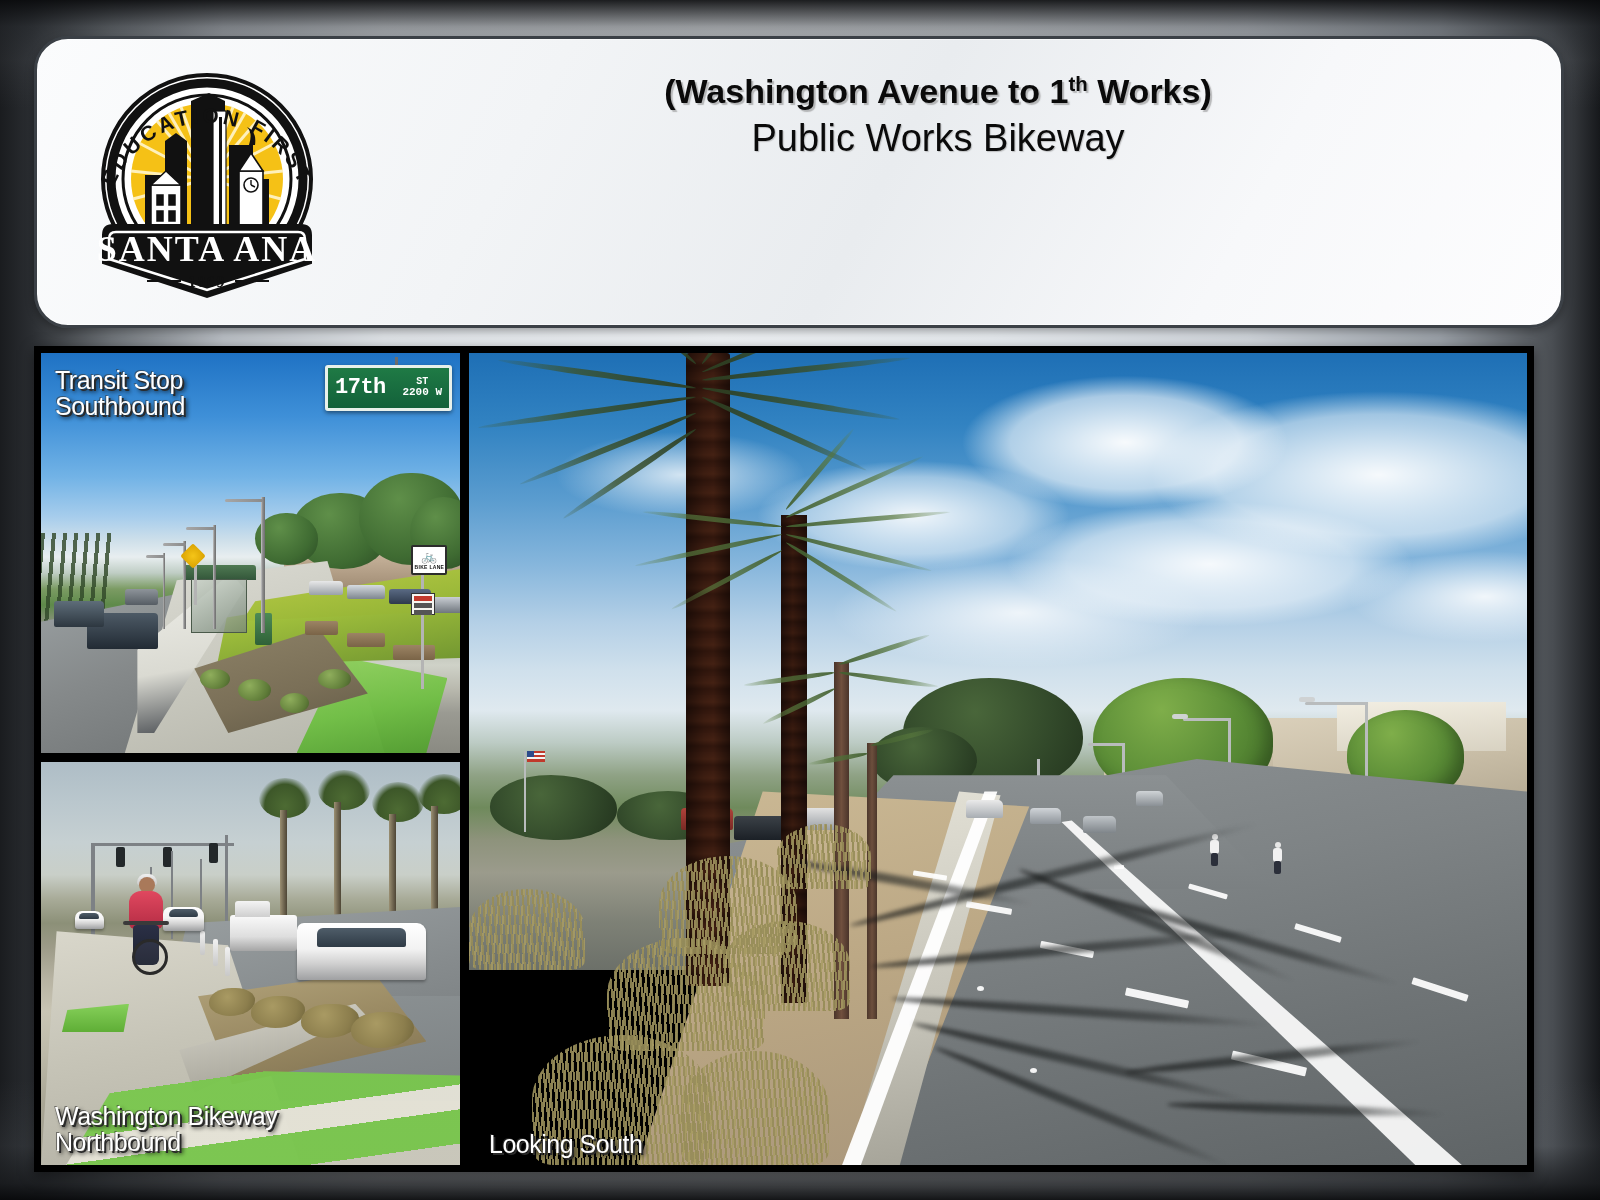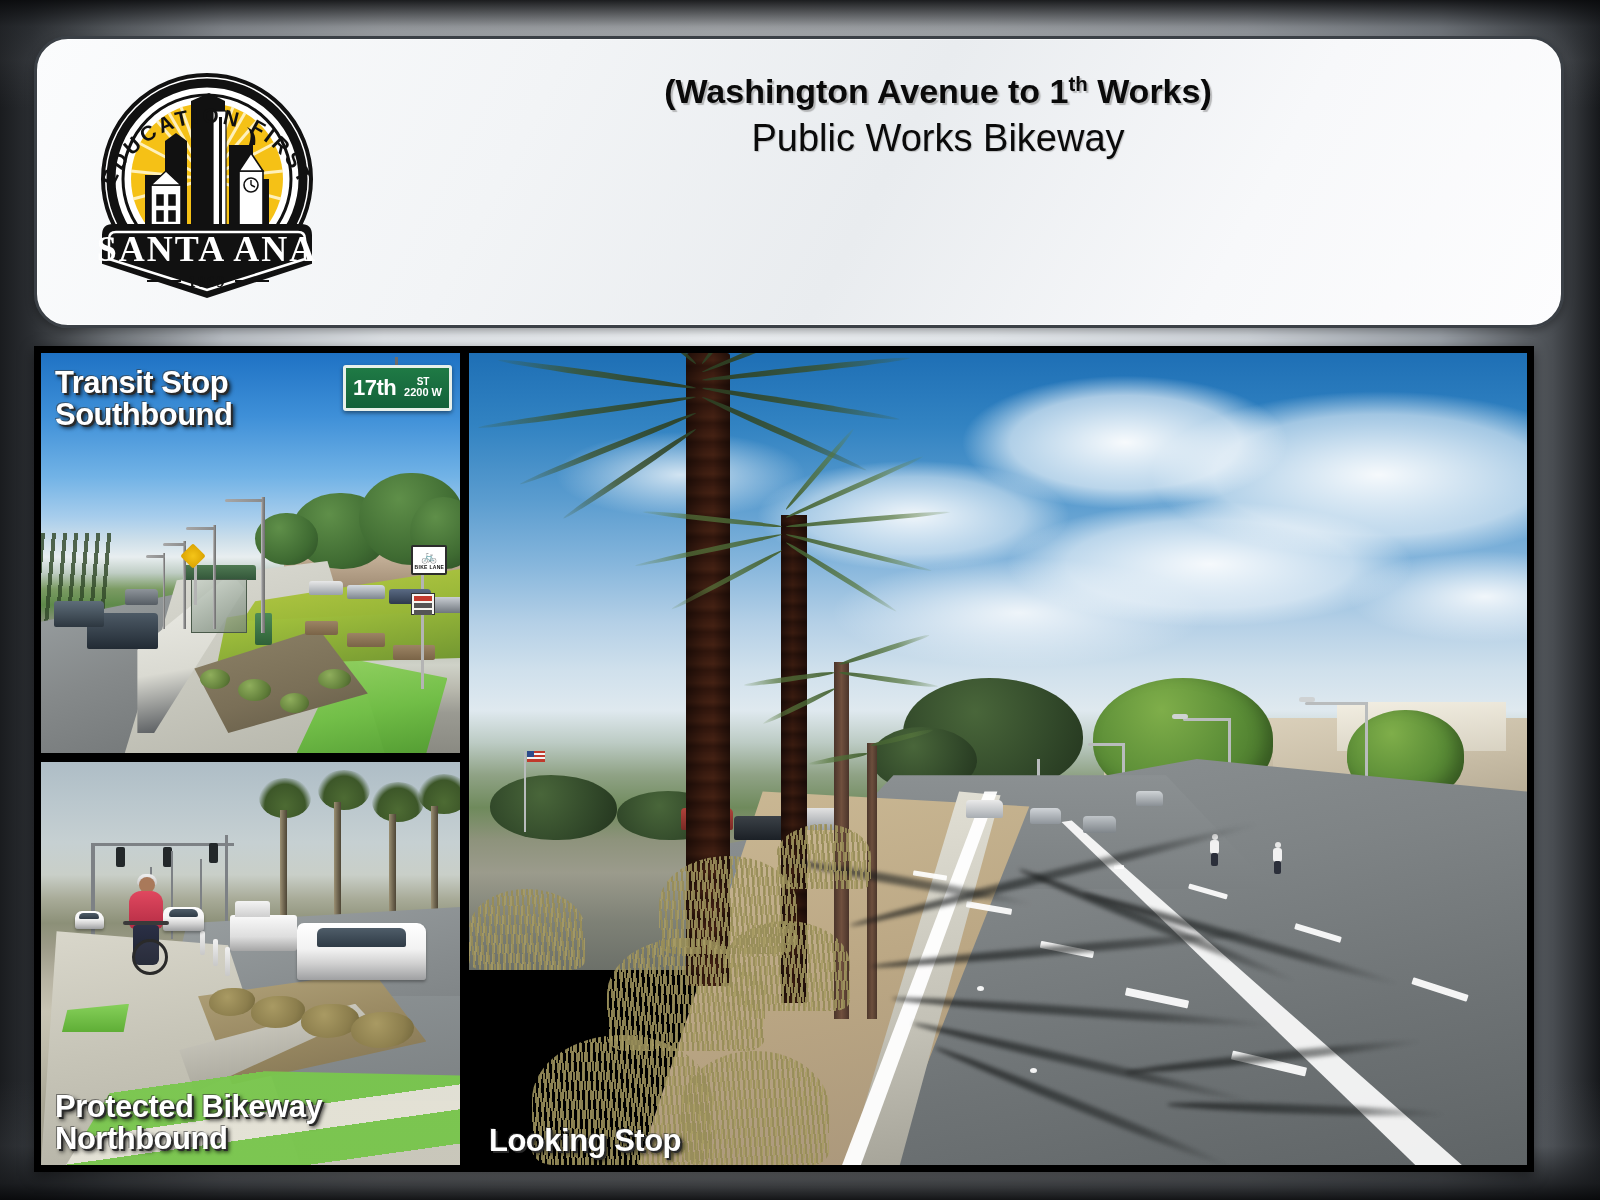--- a/index.html
+++ b/index.html
@@ -149,22 +149,22 @@
     overflow: hidden;
     background: #6a6a6a;
   }
   .ph-transit { height: 400px; }
   .ph-bikeway { flex: 1; }
   .ph-south   { flex: 1; }
 
   .caption {
     position: absolute;
     color: #ffffff;
-    font-weight: bold;
-    font-size: 31px;
+    font-weight: normal;
+    font-size: 25px;
     line-height: 1.04;
     letter-spacing: -0.5px;
     text-shadow:
       2px 2px 0 #2a2a2a, 3px 3px 4px rgba(0,0,0,0.85),
       -1px -1px 0 rgba(60,60,60,0.6);
     z-index: 6;
     white-space: pre-line;
   }
   .cap-tl { left: 14px; top: 14px; }
   .cap-bl { left: 14px; bottom: 10px; }
@@ -280,30 +280,31 @@
     position:absolute; width:24px; height:22px; background:#f5f5f0;
     border:1px solid #333; box-sizing:border-box; z-index:5;
   }
   .bike-sign-sub .r { display:block; height:5px; margin:2px 2px 0; background:#c23a2c; }
   .bike-sign-sub .r2 { background:#555; }
 
   
   .street-sign {
     position: absolute;
     right: 8px; top: 12px;
-    width: 109px; height: 46px;
+    width: 127px; height: 46px;
     background: linear-gradient(#1f7a45, #13613a);
     border: 3px solid #e8f0ea;
     border-radius: 3px;
     box-sizing: border-box;
     display: flex; align-items: center; justify-content: space-between;
     padding: 0 7px;
     color: #ffffff;
     box-shadow: 0 2px 4px rgba(0,0,0,0.45);
     z-index: 7;
+    font-family: Liberation Mono, monospace;
   }
   .street-sign .ss-main { font-size: 22px; font-weight: bold; line-height: 1; letter-spacing: -0.5px; }
   .street-sign .ss-right { text-align: center; line-height: 1.05; }
   .street-sign .ss-st { font-size: 10px; font-weight: bold; display: block; }
   .street-sign .ss-blk { font-size: 11px; font-weight: bold; display: block; }
   .sign-mast {
     position:absolute; right:62px; top:4px; width:3px; height:12px;
     background:#6d6d6d; z-index:6;
   }
 
@@ -783,21 +784,21 @@
         <div class="carw" style="left:8%;top:37%;width:7%;height:4.5%;"></div>
 
         <div class="cyclist" style="left:19%;top:28%;width:54px;height:96px;">
           <div class="cy-helmet"></div>
           <div class="cy-head"></div>
           <div class="cy-body"></div>
           <div class="cy-bar"></div>
           <div class="cy-legs"></div>
           <div class="cy-wheel" style="left:11px;top:64px;"></div>
         </div>
-        <div class="caption cap-bl">Protected Bikeway
+        <div class="caption cap-bl">Washington Bikeway
 Northbound</div>
       </div>
     </div>
 
     <div class="photo p3 ph-south">
       <div class="sky-clouds"></div>
 
       <div class="bldg-r" style="right:0;top:45%;width:38%;height:13%;"></div>
       <div class="bldg-r2" style="right:2%;top:43%;width:16%;height:6%;"></div>
       <div class="bldg-r" style="right:24%;top:47%;width:16%;height:9%;"></div>
@@ -907,16 +908,16 @@
       <div class="shadow-frond" style="left:30%;top:62%;width:250px;transform:rotate(10deg);"></div>
 
       <div class="grass-clump" style="left:18%;top:62%;width:13%;height:12%;"></div>
       <div class="grass-clump" style="left:13%;top:72%;width:15%;height:14%;"></div>
       <div class="grass-clump" style="left:24%;top:70%;width:12%;height:11%;"></div>
       <div class="grass-clump" style="left:6%;top:84%;width:17%;height:16%;"></div>
       <div class="grass-clump" style="left:20%;top:86%;width:14%;height:14%;"></div>
       <div class="grass-clump" style="left:29%;top:58%;width:9%;height:8%;"></div>
       <div class="grass-clump" style="left:0%;top:66%;width:11%;height:10%;"></div>
 
-      <div class="caption cap-ls">Looking Stop</div>
+      <div class="caption cap-ls">Looking South</div>
     </div>
   </div>
 </div>
 
 </body></html>

